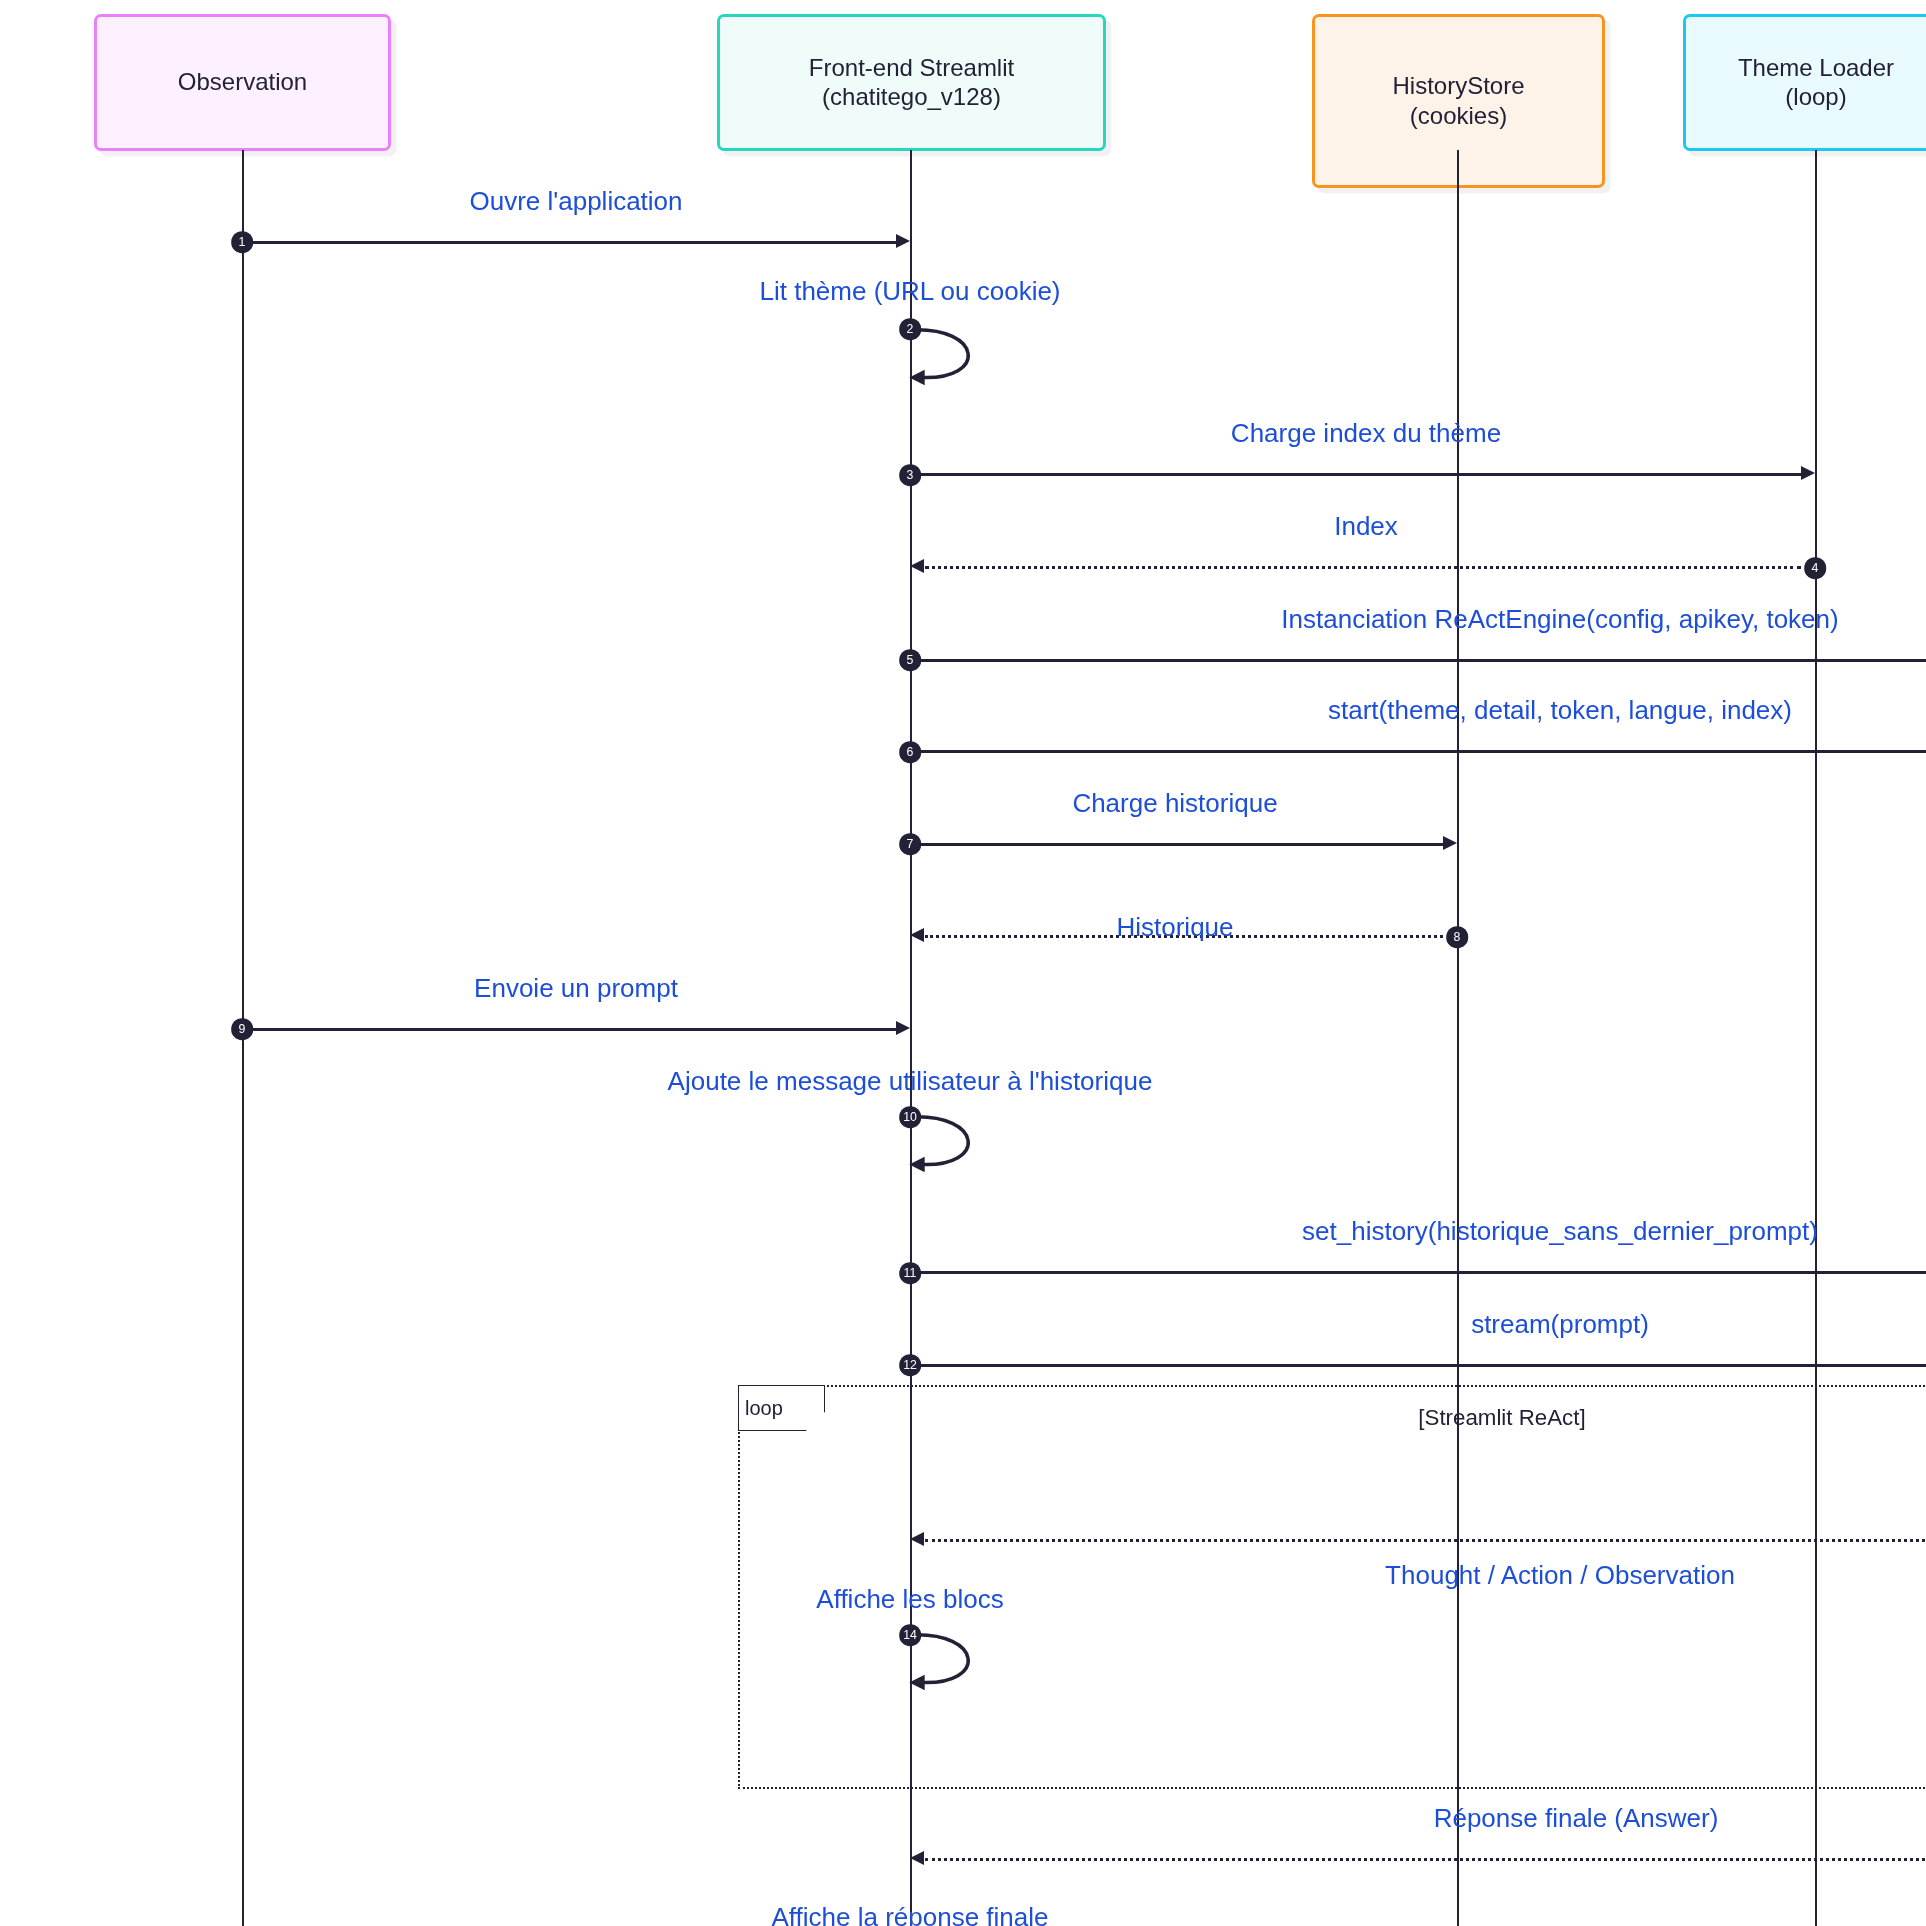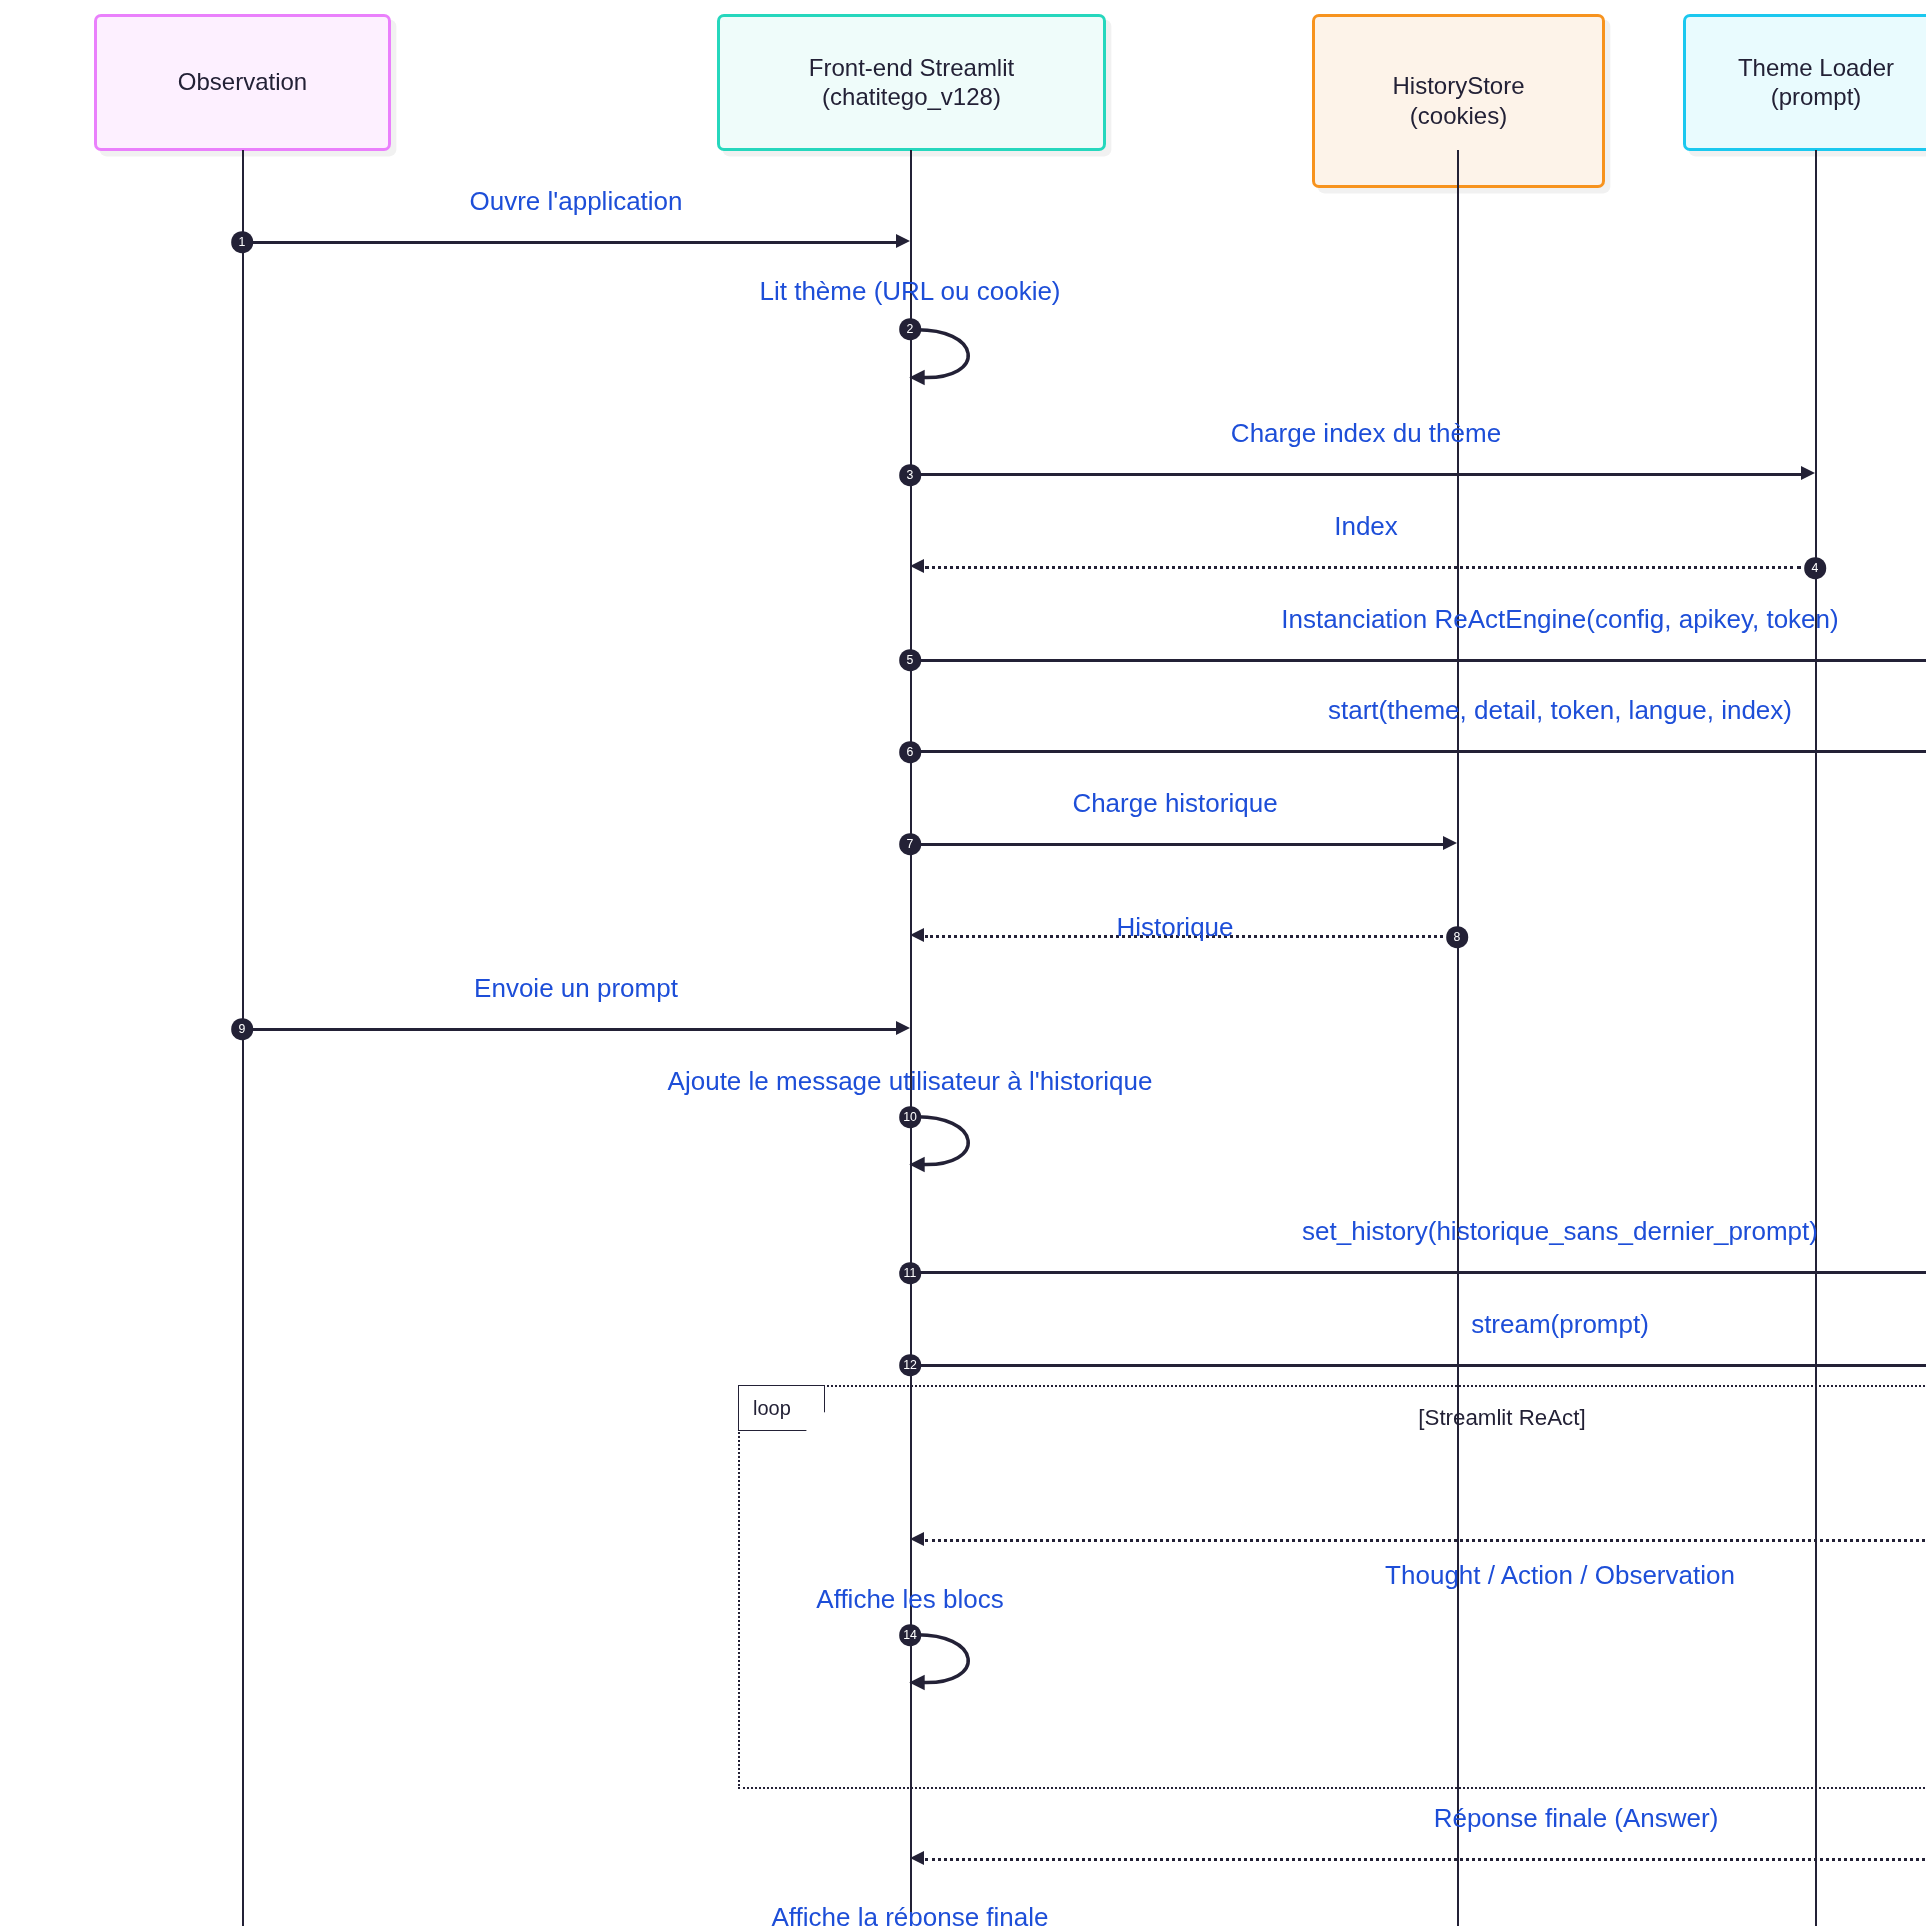--- a/index.html
+++ b/index.html
@@ -105,21 +105,21 @@
   }
   .loop-tag {
     position: absolute;
     box-sizing: border-box;
     border: 1.9px solid #232136;
     background: #ffffff;
     color: #232136;
     font-size: 20px;
     display: flex;
     align-items: center;
-    padding-left: 14px;
+    padding-left: 6px;
     clip-path: polygon(0 0, 100% 0, 100% 58%, 78% 100%, 0 100%);
     box-shadow: 4.6px 4.6px 0 0 rgba(0,0,0,0.05);
   }
   .loop-title {
     position: absolute;
     transform: translate(-50%, -50%);
     color: #232136;
     font-size: 22.3px;
     white-space: nowrap;
   }
@@ -138,21 +138,21 @@
     <span class="ln">(chatitego_v128)</span>
   </div>
 
   <div class="actor-box" style="left:1312px; top:13.5px; width:293px; height:174px; border-color:#f7931e; background:#fdf3e9;">
     <span class="ln">HistoryStore</span>
     <span class="ln">(cookies)</span>
   </div>
 
   <div class="actor-box" style="left:1683px; top:13.5px; width:266px; height:137px; border-color:#1bc8ef; background:#e9fbfe;">
     <span class="ln">Theme Loader</span>
-    <span class="ln">(prompt)</span>
+    <span class="ln">(loop)</span>
   </div>
 
   <div class="lifeline" style="left:242px;  top:150px; height:2192px;"></div>
   <div class="lifeline" style="left:910px; top:150px; height:2192px;"></div>
   <div class="lifeline" style="left:1457px; top:150px; height:2192px;"></div>
   <div class="lifeline" style="left:1815px; top:150px; height:2192px;"></div>
 
   <div class="loop-frame" style="left:738px; top:1385px; width:1495px; height:404px;"></div>
   <div class="loop-tag" style="left:738px; top:1385px; width:87px; height:46px;">
     <span>loop</span>

